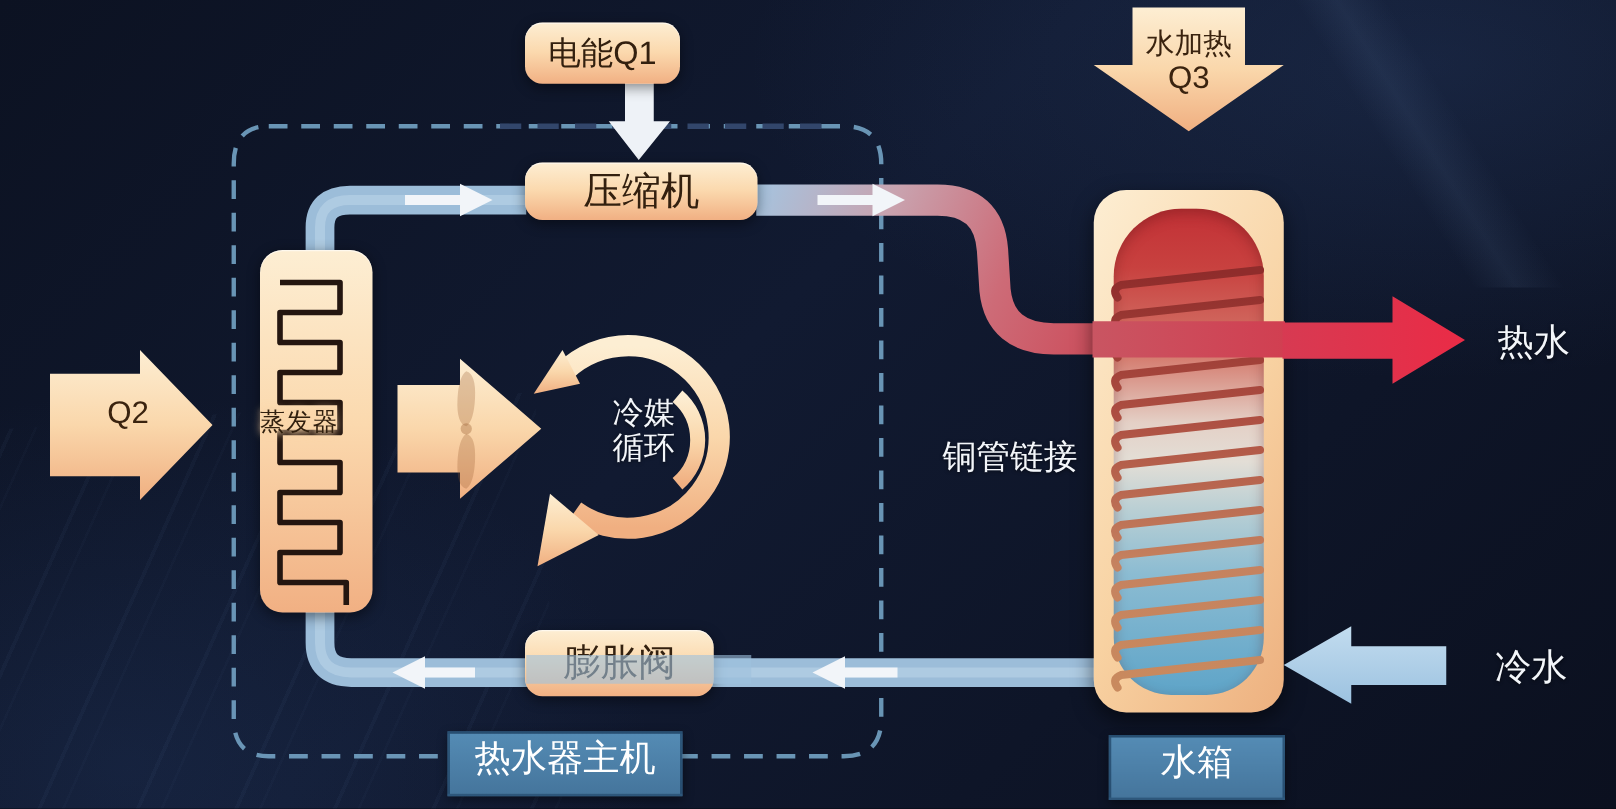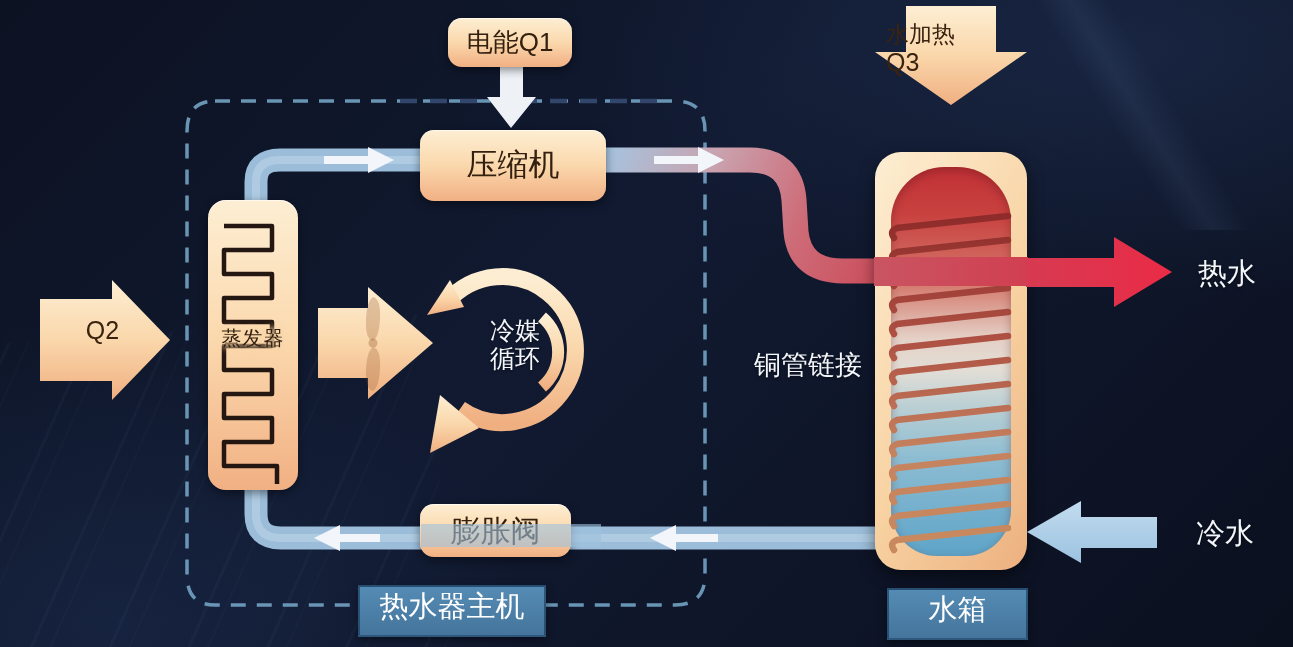--- a/index.html
+++ b/index.html
@@ -29,21 +29,21 @@
     text-align:center;line-height:1.05;
   }
   .blabel{
     display:flex;align-items:flex-start;justify-content:center;
     background:linear-gradient(180deg,#548bb4 0%,#45759c 100%);
     border:2px solid rgba(14,46,76,.55);
     color:#fff;box-shadow:0 3px 8px rgba(0,0,0,.4);
   }
   .wtext{color:#f3f6fa;text-shadow:0 1px 3px rgba(0,0,0,.6);text-align:center;}
   .evap-label{
-    width:100%;text-align:center;color:#31200f;letter-spacing:1px;
+    width:100%;text-align:left;color:#31200f;letter-spacing:1px;
     text-shadow:0 0 4px #f8d4a8,0 0 7px #f8d4a8,0 0 9px #f8d4a8;
   }
   .tank-outer{
     background:linear-gradient(120deg,#fdeed3 0%,#f8d2a2 55%,#edb07f 100%);
     border-radius:26px;box-shadow:0 6px 16px rgba(0,0,0,.5);
   }
   .tank-inner{
     border-radius:54px 54px 46px 46px;
     background:linear-gradient(180deg,
       #c23136 0%,#c8413f 12%,#d4796c 30%,#e4d0c6 44%,#e3ded6 52%,
@@ -100,25 +100,25 @@
     <path d="M 373,297 q 8,2 7,22 q -1,18 -7,22 q -8,-2 -7,-22 q 1,-18 7,-22 Z
              M 373,347 q 8,2 7,22 q -1,18 -7,22 q -8,-2 -7,-22 q 1,-18 7,-22 Z" fill="rgba(150,90,45,0.28)"></path>
     <circle cx="373" cy="343" r="4.5" fill="rgba(150,90,45,0.35)"></circle>
 
     <path d="M 447,302 A 73,73 0 1 1 460,409" fill="none" stroke="url(#peachG)" stroke-width="17"></path>
     <path d="M 542,317 A 46,46 0 0 1 542,387" fill="none" stroke="url(#peachG)" stroke-width="12"></path>
     <polygon points="427,315 450,280 464,307" fill="url(#peachG)"></polygon>
     <polygon points="430,453 440,395 479,428" fill="url(#peachG)"></polygon>
   </svg>
 
-  <div class="abs pbox" style="left:448px;top:18px;width:124px;height:49px;font-size:26px;">
+  <div class="abs pbox" style="left:420px;top:18px;width:124px;height:49px;font-size:26px;">
     <span>电能Q1</span>
   </div>
 
-  <div class="abs pbox" style="left:420px;top:130px;width:186px;height:71px;font-size:31px;">
+  <div class="abs pbox" style="left:420px;top:130px;width:186px;height:46px;font-size:31px;">
     <span>压缩机</span>
   </div>
 
   <div class="abs pbox" style="left:420px;top:504px;width:151px;height:53px;font-size:30px;">
     <span>膨胀阀</span>
   </div>
 
   <div class="abs pbox" style="left:208px;top:200px;width:90px;height:290px;border-radius:18px;">
     <svg class="abs" style="left:0;top:0" width="90" height="290" viewBox="0 0 90 290">
       <path d="M 16,26 H 64 V 50 H 16 V 74 H 64 V 98 H 16 V 122 H 64 V 146 H 16 V 170 H 64 V 194 H 16 V 218 H 64 V 242 H 16 V 266 H 69 V 284" fill="none" stroke="#241610" stroke-width="4.5" stroke-linejoin="round"></path>
@@ -174,21 +174,21 @@
     <rect x="874" y="257" width="154" height="29" fill="url(#bandG)"></rect>
     <rect x="421" y="524" width="180" height="23" fill="rgba(158,193,222,0.6)"></rect>
     <polygon points="1026,258 1114,258 1114,237 1172,272 1114,307 1114,287 1026,287" fill="url(#hotG)"></polygon>
     <polygon points="1157,517 1081,517 1081,501 1027,532 1081,563 1081,548 1157,548" fill="url(#coldG)"></polygon>
   </svg>
 
   <div class="abs" style="left:30px;top:316px;width:145px;text-align:center;color:#3a230f;">
     <div style="font-size:25px;line-height:29px;">Q2</div>
   </div>
 
-  <div class="abs" style="left:886px;top:21px;width:130px;color:#3a230f;">
+  <div class="abs" style="left:886px;top:21px;width:130px;text-align:center;color:#3a230f;">
     <div style="font-size:23px;line-height:27px;">水加热</div>
     <div style="font-size:25px;line-height:28px;">Q3</div>
   </div>
 
   <div class="abs wtext" style="left:452px;top:316px;width:126px;">
     <div style="font-size:25px;line-height:28px;">冷媒</div>
     <div style="font-size:25px;line-height:28px;">循环</div>
   </div>
 
   <div class="abs wtext" style="left:732px;top:347px;width:152px;font-size:27px;">铜管链接</div>

